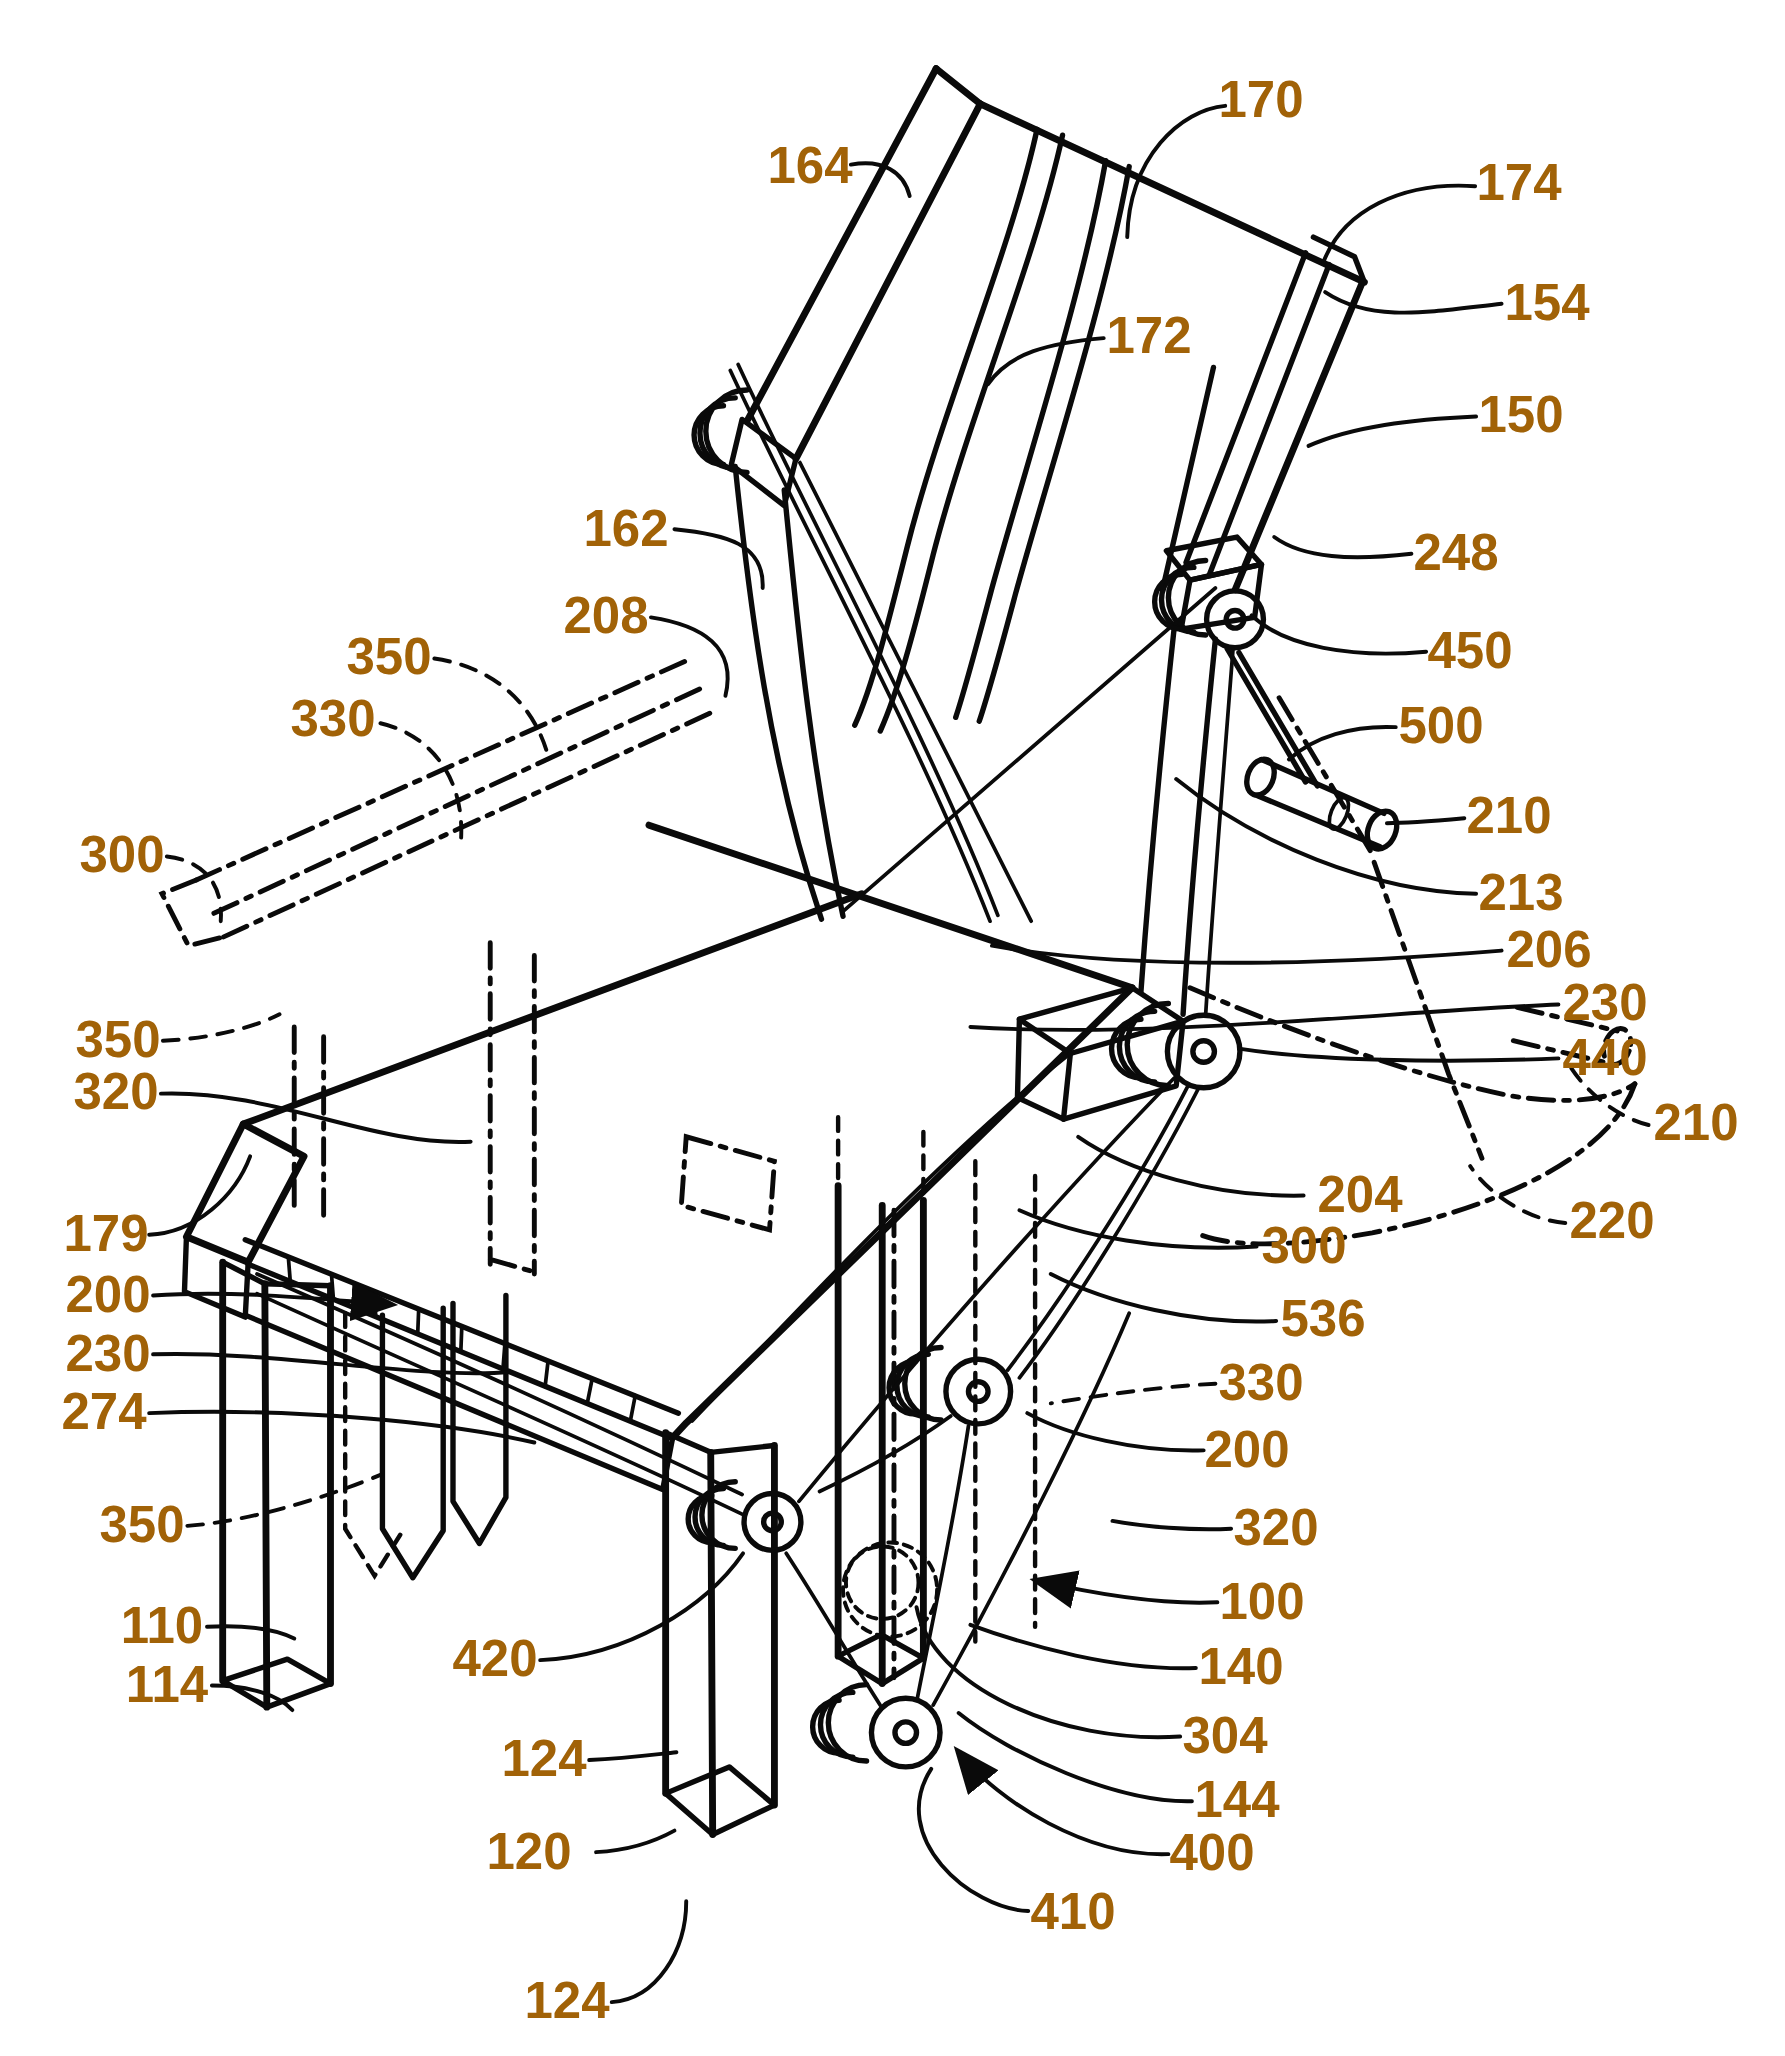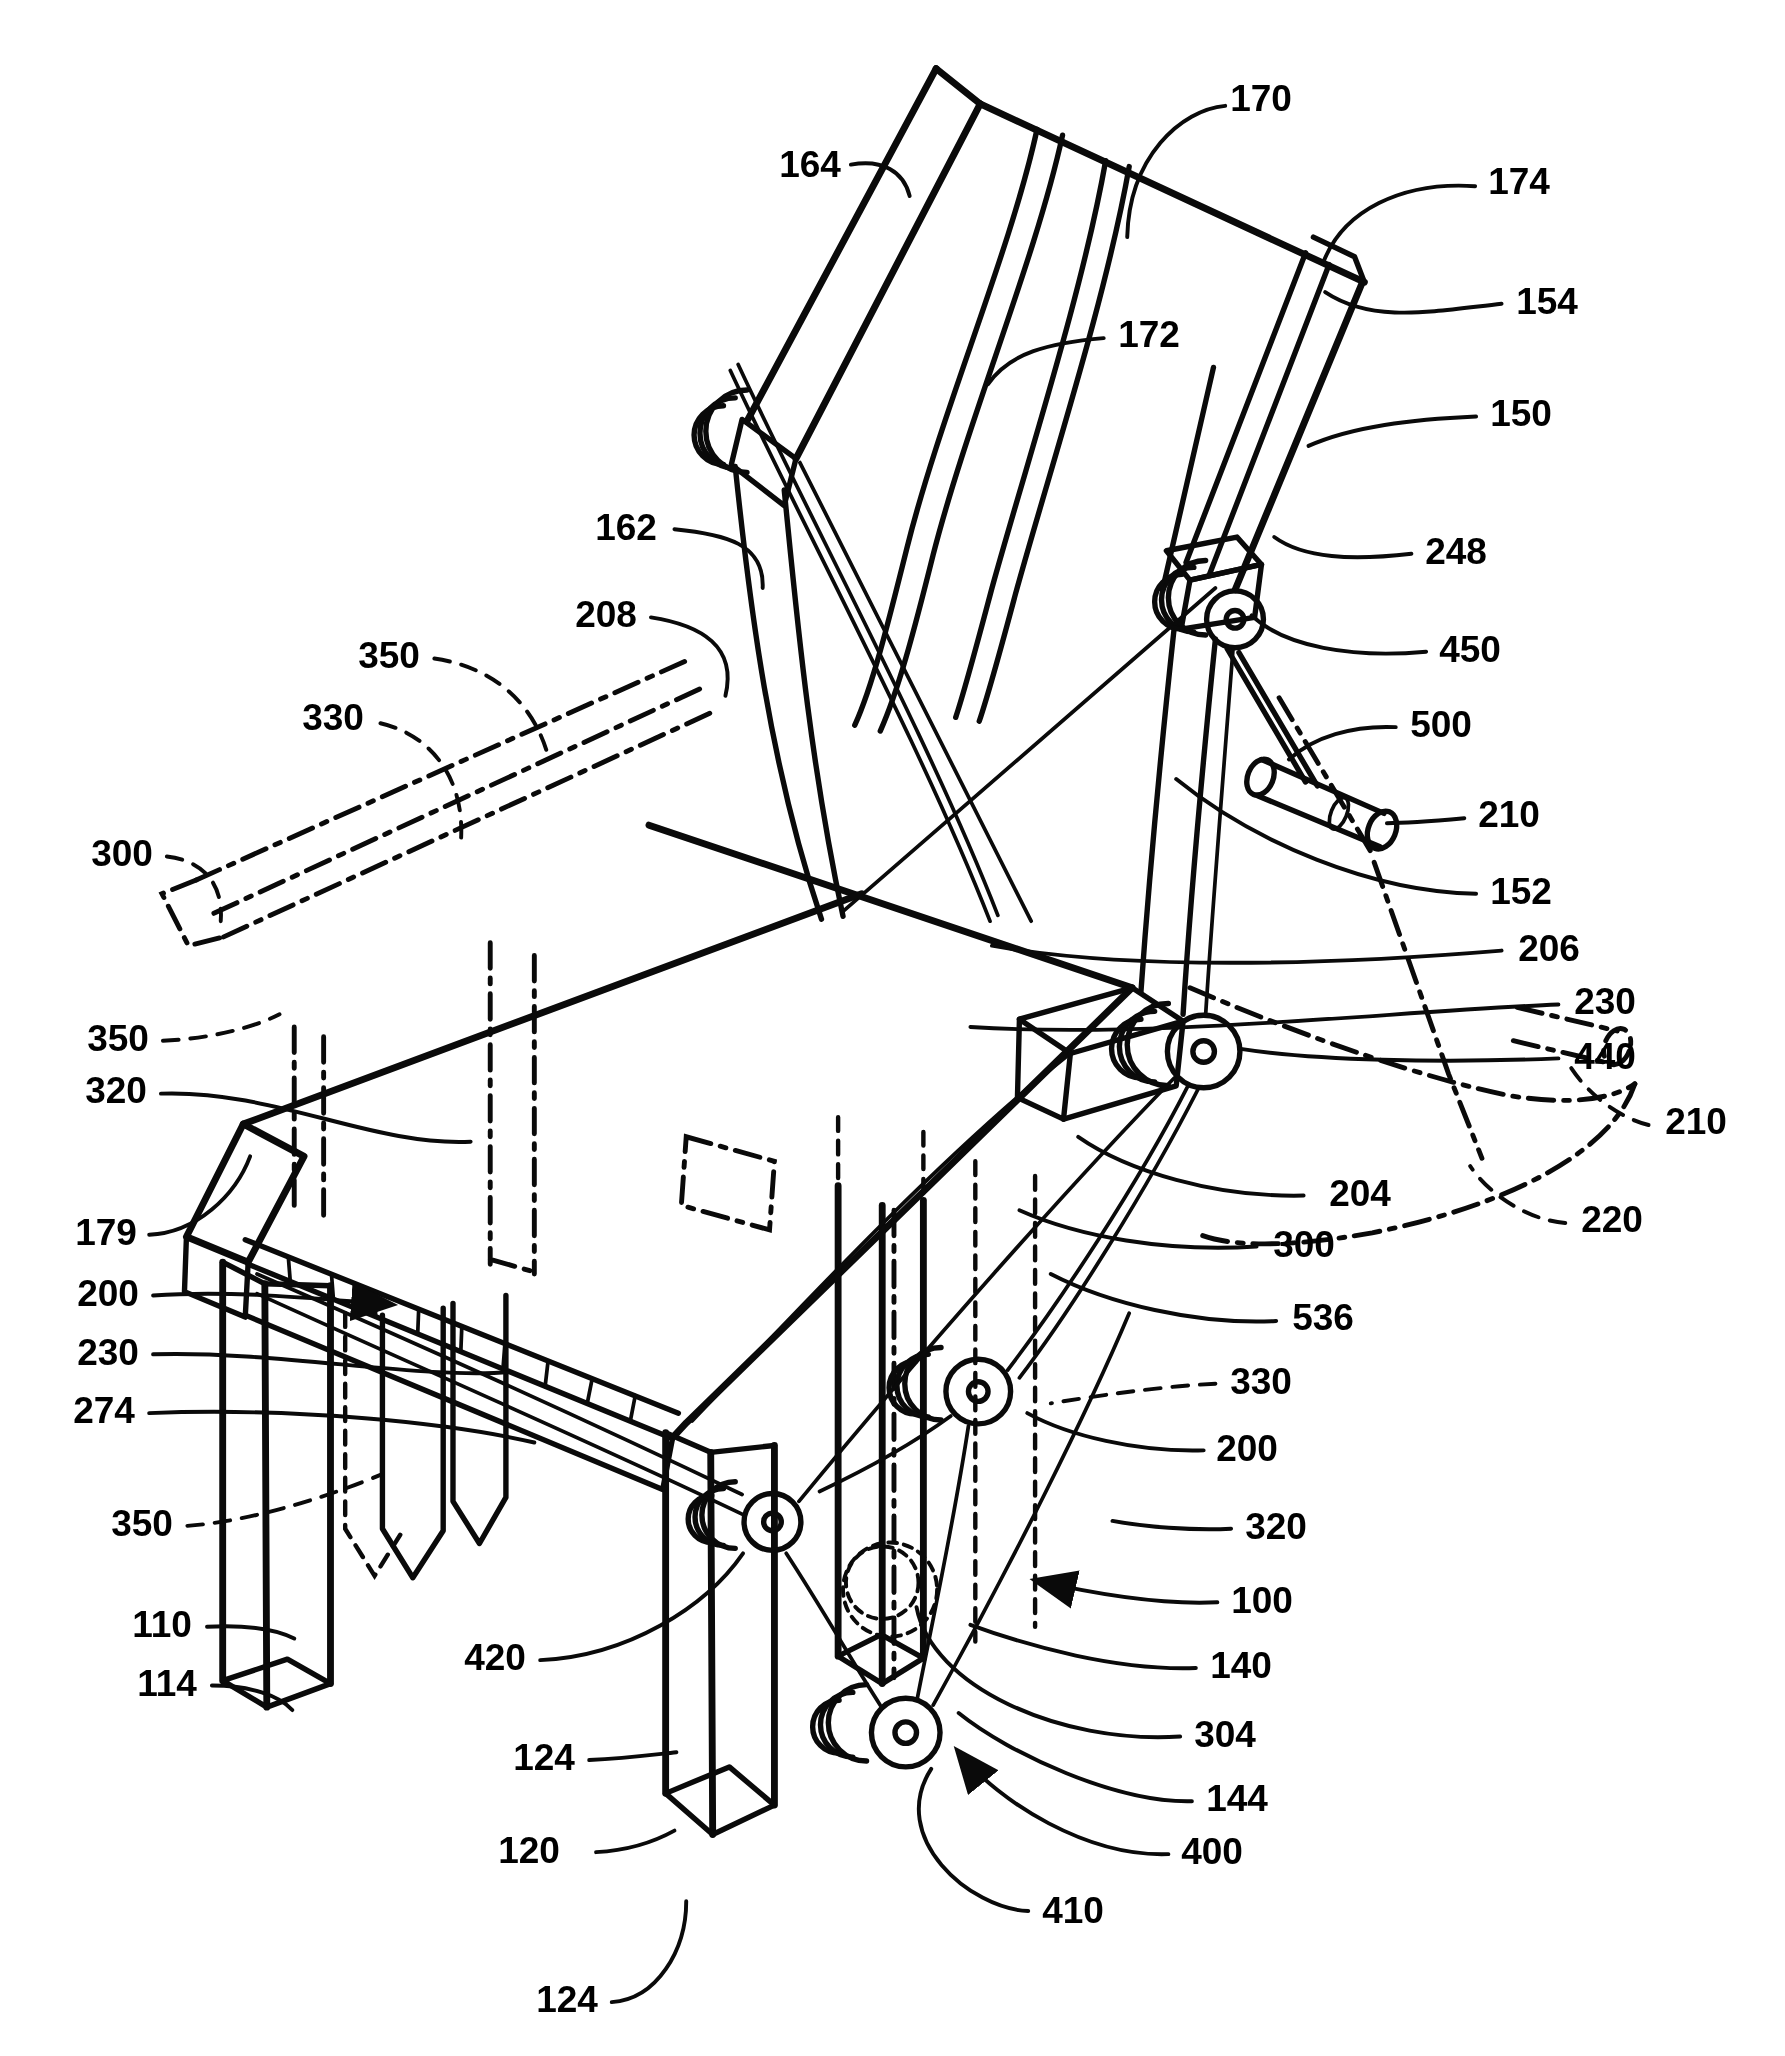--- a/index.html
+++ b/index.html
@@ -1,20 +1,20 @@
 <!DOCTYPE html>
 <html><head>
 <meta charset="utf-8">
 <style>
   html,body{margin:0;padding:0;background:#ffffff;}
   .stage{position:relative;width:1786px;height:2056px;background:#ffffff;overflow:hidden;
          font-family:"Liberation Sans","DejaVu Sans",sans-serif;}
   svg{position:absolute;left:0;top:0;}
-  .lbl{position:absolute;transform:translate(-50%,-50%);font-size:37px;font-weight:bold;
-       color:#000000;letter-spacing:0px;white-space:nowrap;user-select:none;}
+  .lbl{position:absolute;transform:translate(-50%,-50%);font-size:51px;font-weight:bold;
+       color:#a16207;letter-spacing:0px;white-space:nowrap;user-select:none;}
   
   .s-heavy{fill:none;stroke:#0a0a0a;stroke-width:7;stroke-linecap:round;stroke-linejoin:round;}
   .s-med{fill:none;stroke:#0a0a0a;stroke-width:5.5;stroke-linecap:round;stroke-linejoin:round;}
   .s-thin{fill:none;stroke:#0a0a0a;stroke-width:3.8;stroke-linecap:round;stroke-linejoin:round;}
   .s-lead{fill:none;stroke:#0a0a0a;stroke-width:4;stroke-linecap:round;}
   .s-lead-dash{fill:none;stroke:#0a0a0a;stroke-width:4;stroke-linecap:round;stroke-dasharray:16 12;}
   .s-ghost{fill:none;stroke:#0a0a0a;stroke-width:5;stroke-linecap:round;stroke-dasharray:26 10 6 10;}
   .s-hid{fill:none;stroke:#0a0a0a;stroke-width:4.5;stroke-linecap:round;stroke-dasharray:14 10;}
   .s-scrib{fill:none;stroke:#0a0a0a;stroke-width:4;stroke-linecap:round;stroke-dasharray:9 7;}
 </style>
@@ -266,21 +266,21 @@
 <div class="lbl" style="left:1521px;top:414px">150</div>
 <div class="lbl" style="left:626px;top:528px">162</div>
 <div class="lbl" style="left:1456px;top:552px">248</div>
 <div class="lbl" style="left:606px;top:615px">208</div>
 <div class="lbl" style="left:1470px;top:650px">450</div>
 <div class="lbl" style="left:389px;top:656px">350</div>
 <div class="lbl" style="left:333px;top:718px">330</div>
 <div class="lbl" style="left:1441px;top:725px">500</div>
 <div class="lbl" style="left:122px;top:854px">300</div>
 <div class="lbl" style="left:1509px;top:815px">210</div>
-<div class="lbl" style="left:1521px;top:892px">152</div>
+<div class="lbl" style="left:1521px;top:892px">213</div>
 <div class="lbl" style="left:1549px;top:949px">206</div>
 <div class="lbl" style="left:1605px;top:1002px">230</div>
 <div class="lbl" style="left:1605px;top:1057px">440</div>
 <div class="lbl" style="left:1696px;top:1122px">210</div>
 <div class="lbl" style="left:118px;top:1039px">350</div>
 <div class="lbl" style="left:116px;top:1091px">320</div>
 <div class="lbl" style="left:1360px;top:1194px">204</div>
 <div class="lbl" style="left:1612px;top:1220px">220</div>
 <div class="lbl" style="left:106px;top:1233px">179</div>
 <div class="lbl" style="left:1304px;top:1245px">300</div>

